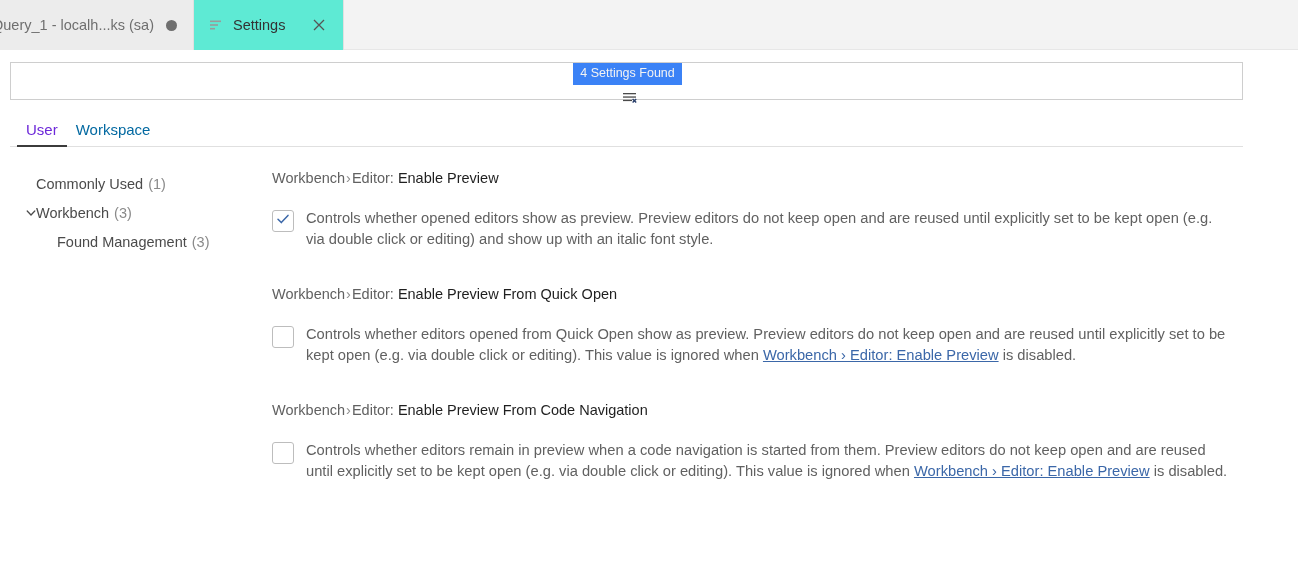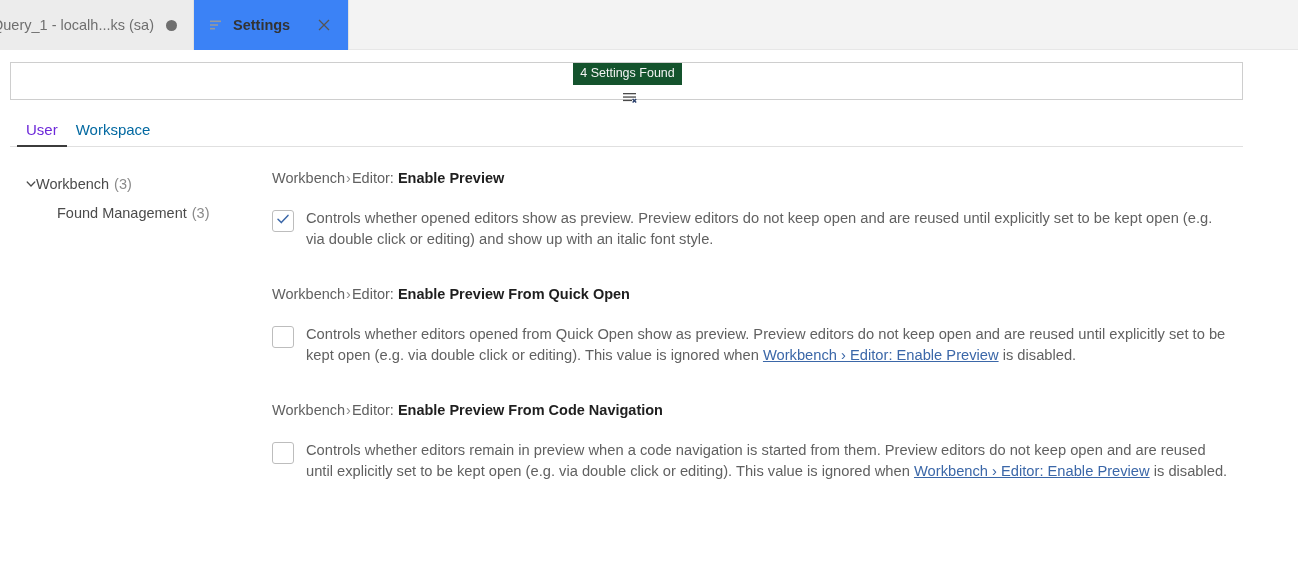--- a/index.html
+++ b/index.html
@@ -33,24 +33,23 @@
     white-space: nowrap;
     cursor: pointer;
     user-select: none;
   }
   .tab.first {
     padding-left: 0;
     margin-left: -8px;
     padding-right: 16px;
   }
   .tab.active {
-    background: #3b82f6;
+    background: #5eead4;
     color: #333333;
     border-right: 1px solid #e0e0e0;
-    font-weight: bold;
   }
   .tab-label { margin-right: 10px; }
   .dirty-dot {
     width: 11px; height: 11px;
     border-radius: 50%;
     background: #6f6f6f;
     flex: 0 0 auto;
     margin-left: 2px;
   }
   .tab-icon {
@@ -85,21 +84,21 @@
   }
   .search-value {
     flex: 1 1 auto;
     font-size: 15px;
     color: #6b6b6b;
     letter-spacing: 0.1px;
     white-space: nowrap;
     overflow: hidden;
   }
   .found-badge {
-    background: #14532d;
+    background: #3b82f6;
     color: #f3f3f3;
     font-size: 12.5px;
     padding: 4px 7px 5px;
     white-space: nowrap;
     margin-right: 6px;
     line-height: 1;
   }
   .clear-icon {
     width: 26px; height: 26px;
     display: flex; align-items: center; justify-content: center;
@@ -175,21 +174,21 @@
   }
   .setting-item { margin-bottom: 35px; }
   .setting-title {
     font-size: 14.5px;
     color: #616161;
     margin-bottom: 7px;
     line-height: 1.3;
   }
   .setting-title .key {
     color: #1f1f1f;
-    font-weight: bold;
+    font-weight: normal;
   }
   .setting-title .chev { color: #8d8d8d; padding: 0 1px; }
   .setting-row { display: flex; align-items: flex-start; margin-top: 20px; }
   .checkbox {
     width: 22px; height: 22px;
     flex: 0 0 auto;
     border: 1px solid #bdbdbd;
     border-radius: 3px;
     background: #ffffff;
     margin-top: 2px;
@@ -256,20 +255,24 @@
 
 <div class="scope-tabs">
   <div class="scope-tab active">User</div>
   <div class="scope-tab">Workspace</div>
 </div>
 
 <div class="body">
 
   <div class="toc">
 
+    <div class="toc-item">
+      <span>Commonly Used</span>
+      <span class="toc-count">(1)</span>
+    </div>
 
     <div class="toc-item">
       <span class="twisty">
         <svg width="12" height="12" viewBox="0 0 12 12">
           <path d="M2.2 4 L6 8 L9.8 4" stroke="#4b4b4b" stroke-width="1.25" fill="none" stroke-linecap="round"></path>
         </svg>
       </span>
       <span>Workbench</span>
       <span class="toc-count">(3)</span>
     </div>

